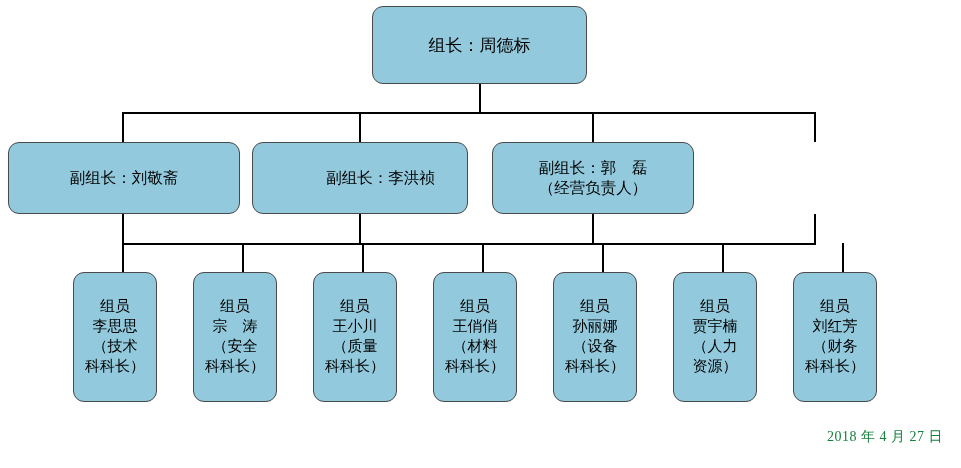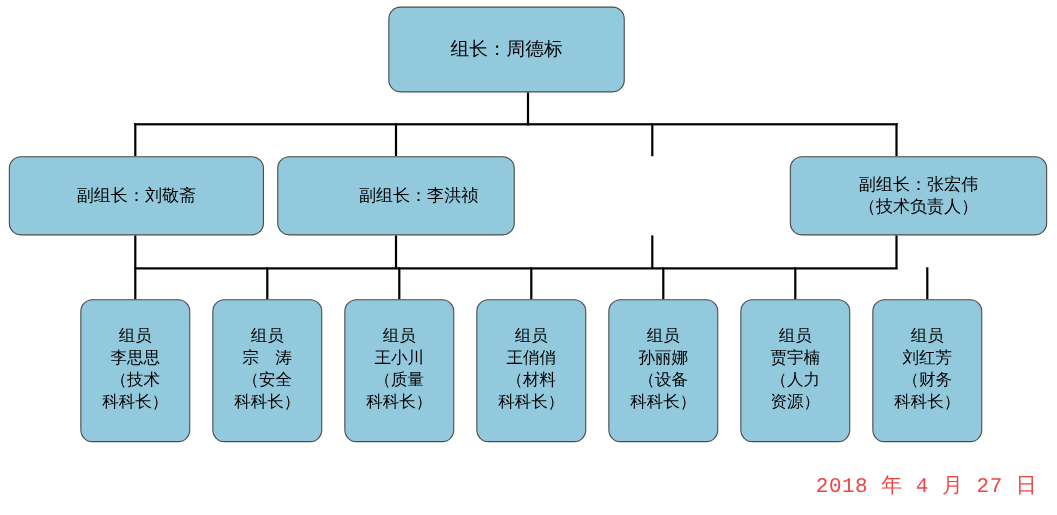--- a/index.html
+++ b/index.html
@@ -30,65 +30,64 @@
     color: #000000;
     font-family: "DejaVu Sans", "Liberation Sans", sans-serif;
     line-height: 1.32;
     text-align: center;
     white-space: pre;
   }
   .node .line {
     display: block;
   }
   .node.top {
-    left: 353px;
+    left: 372px;
     top: 6px;
     width: 215px;
     height: 78px;
     font-size: 17px;
   }
   .node.deputy {
     top: 142px;
     height: 72px;
     font-size: 15.5px;
   }
   .node.d0 { left: 8px;   width: 232px; }
   .node.d1 { left: 252px; width: 216px; padding-left: 41px; }
   .node.d2 { left: 492px; width: 202px; }
   .node.d3 { left: 718px; width: 234px; }
 
   .node.member {
     top: 272px;
-    width: 100px;
+    width: 84px;
     height: 130px;
     font-size: 15px;
-    font-family: Liberation Serif, serif;
   }
   .node.m0 { left: 73px; }
   .node.m1 { left: 193px; }
   .node.m2 { left: 313px; }
   .node.m3 { left: 433px; }
   .node.m4 { left: 553px; }
   .node.m5 { left: 673px; }
   .node.m6 { left: 793px; }
 
   .conn {
     position: absolute;
     background: #000000;
   }
   .conn.v { width: 2px; }
   .conn.h { height: 2px; }
 
   .footer-date {
     position: absolute;
     right: 18px;
     top: 428px;
-    font-family: Liberation Mono, monospace;
-    font-size: 19px;
-    color: #ef4444;
+    font-family: Liberation Serif, serif;
+    font-size: 14px;
+    color: #15803d;
     letter-spacing: 0.5px;
     white-space: pre;
   }
 </style>
 </head>
 <body>
 
 <div id="chart-root">
 
   <div class="conn v" style="left:479px; top:84px; height:30px;"></div>
@@ -114,23 +113,23 @@
   <div class="node top">
     <span class="line">组长：周德标</span>
   </div>
 
   <div class="node deputy d0">
     <span class="line">副组长：刘敬斋</span>
   </div>
   <div class="node deputy d1">
     <span class="line">副组长：李洪祯</span>
   </div>
-  <div class="node deputy d3">
-    <span class="line">副组长：张宏伟</span>
-    <span class="line">（技术负责人）</span>
+  <div class="node deputy d2">
+    <span class="line">副组长：郭　磊</span>
+    <span class="line">（经营负责人）</span>
   </div>
 
   <div class="node member m0">
     <span class="line">组员</span>
     <span class="line">李思思</span>
     <span class="line">（技术</span>
     <span class="line">科科长）</span>
   </div>
   <div class="node member m1">
     <span class="line">组员</span>

